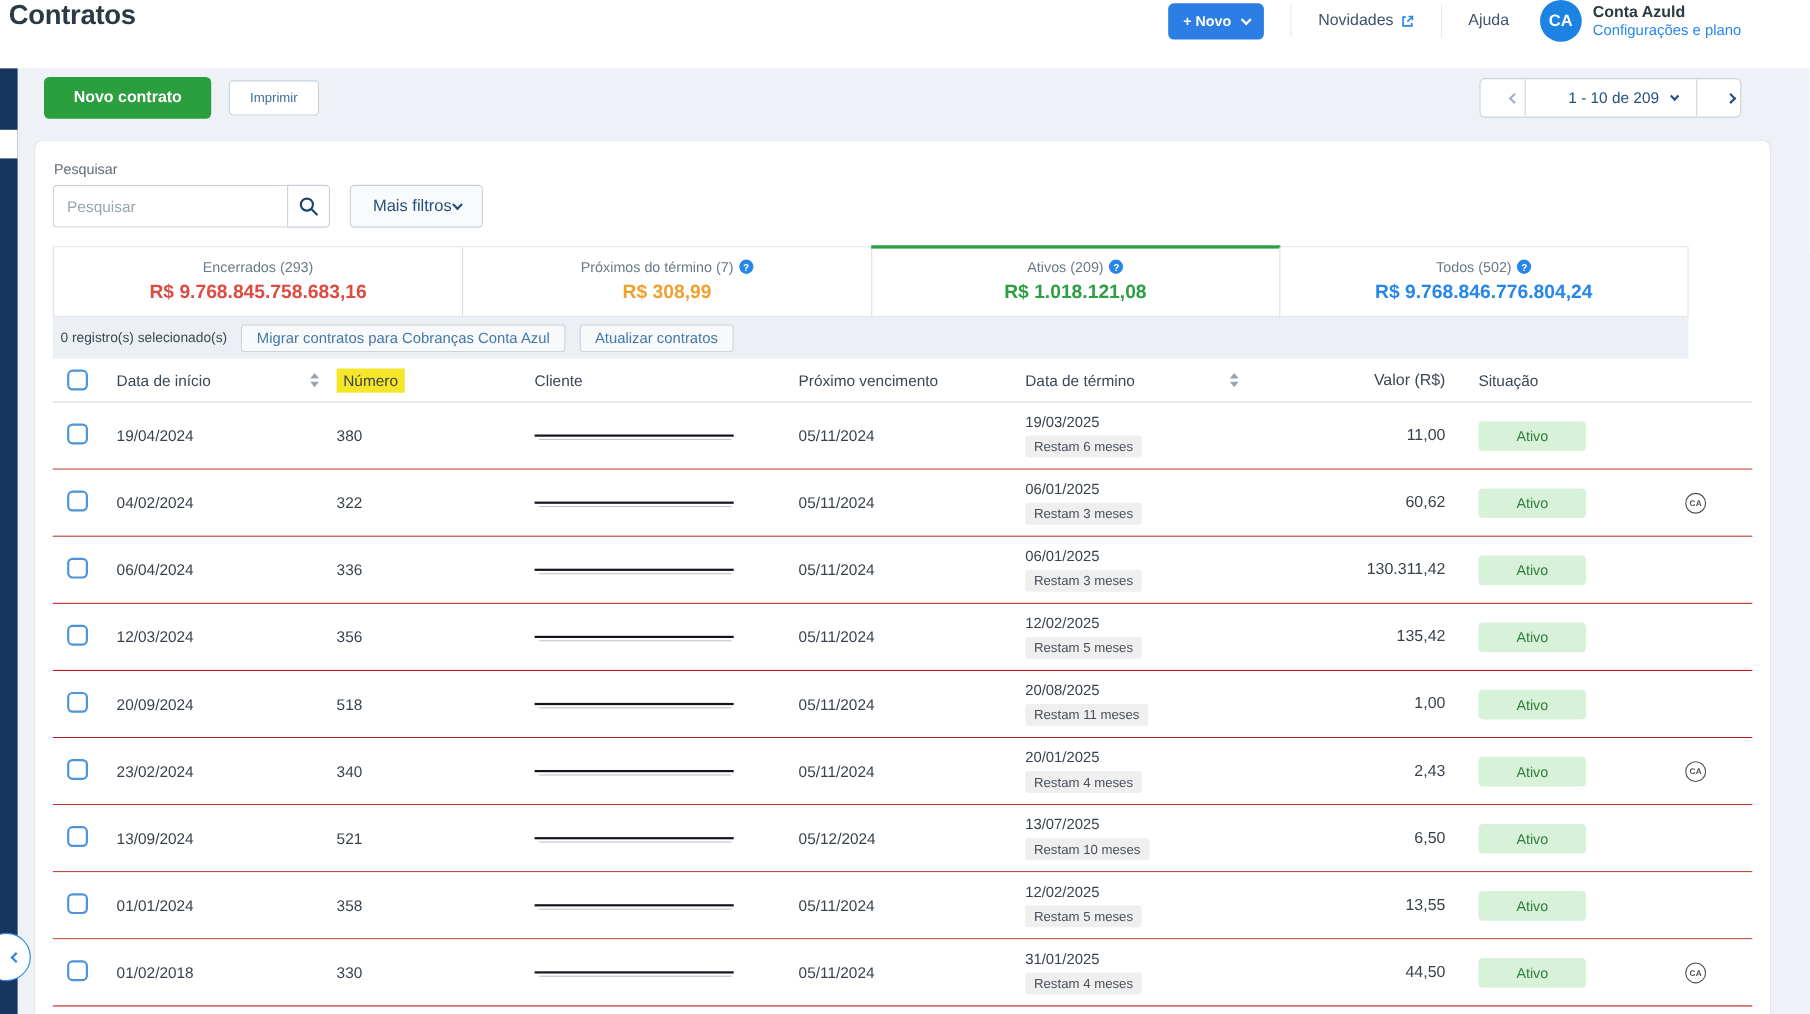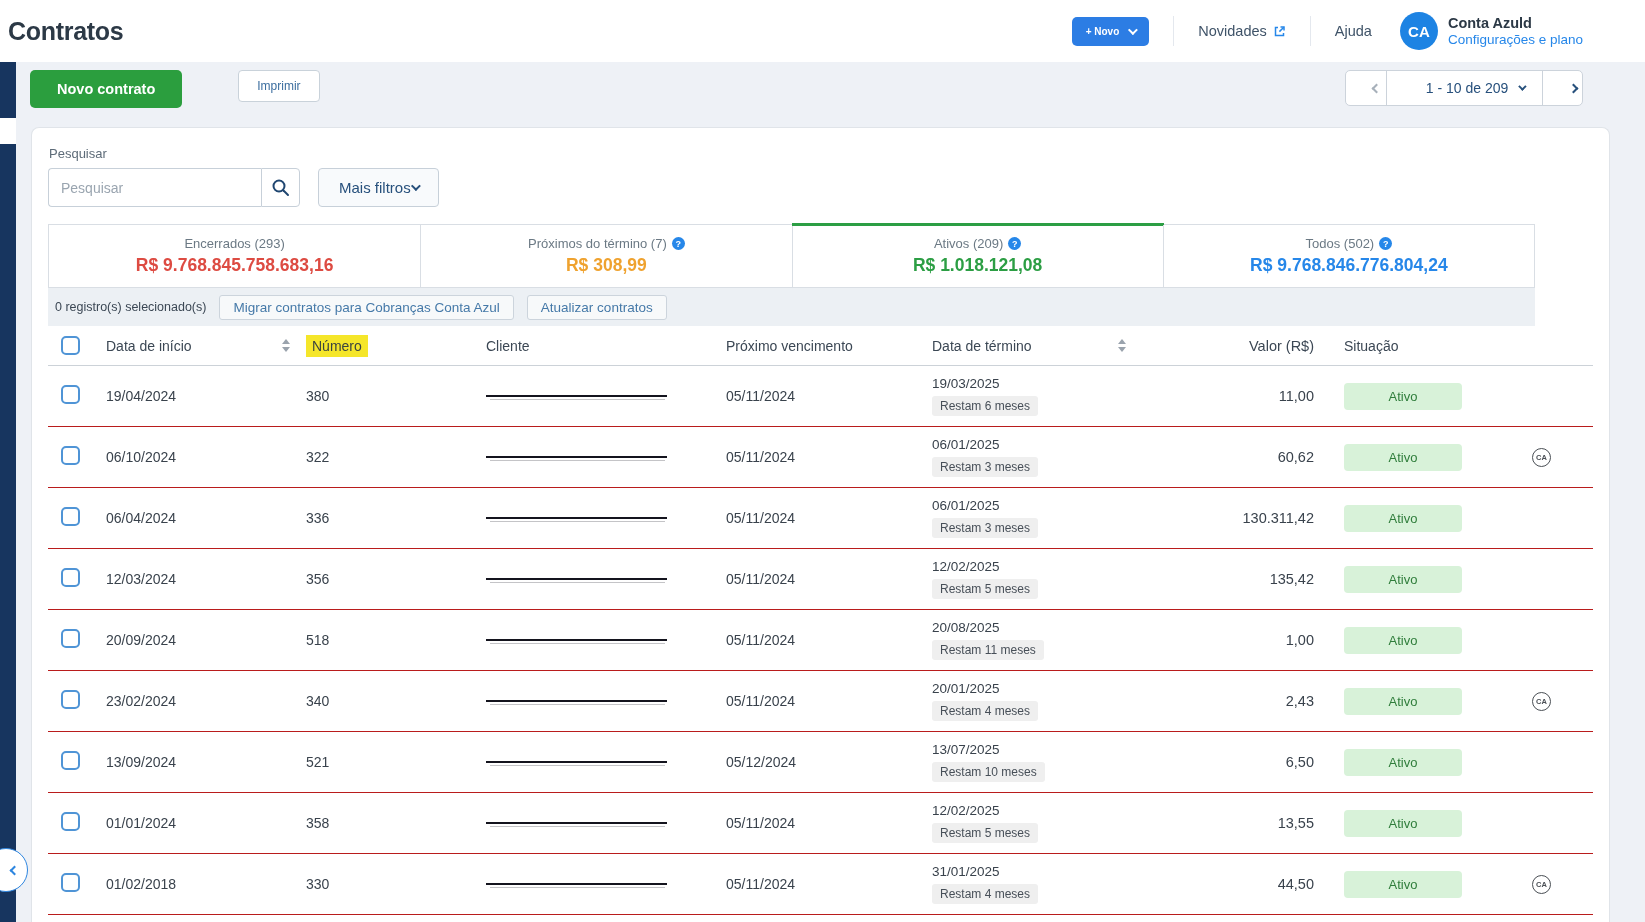--- a/index.html
+++ b/index.html
@@ -5,28 +5,28 @@
   * { margin:0; padding:0; box-sizing:border-box; }
   html,body { width:1645px; height:922px; overflow:hidden; }
   body {
     font-family:"Liberation Sans","DejaVu Sans",sans-serif;
     background:#eef1f6; color:#3a444e; position:relative;
   }
 
   
   .topbar {
     position:absolute; top:0; left:0; width:100%; height:62px;
-    background:#ffffff; display:flex; align-items:center;
+    background:#ffffff; display:flex; align-items:flex-start;
     padding:0 62px 0 8px; z-index:5;
   }
   .page-title { font-size:25px; font-weight:700; color:#2c3946; letter-spacing:-0.3px; }
   .top-right { margin-left:auto; display:flex; align-items:center; }
   .btn-novo {
     background:#2c7de4; color:#fff; border:none; border-radius:5px;
-    font-size:10px; font-weight:700; padding:9px 14px;
+    font-size:13px; font-weight:700; padding:9px 14px;
     display:flex; align-items:center; gap:9px; cursor:pointer;
     font-family:inherit;
   }
   .chev { width:7px; height:7px; border-right:2px solid currentColor; border-bottom:2px solid currentColor; display:inline-block; }
   .chev.down { transform:rotate(45deg) translateY(-2px); }
   .chev.left { transform:rotate(135deg); }
   .chev.right{ transform:rotate(-45deg); }
   .top-divider { width:1px; height:30px; background:#e4e8ee; margin:0 24px; }
   .top-link { font-size:14.5px; color:#3f5368; text-decoration:none; display:flex; align-items:center; gap:6px; cursor:pointer; }
   .ext-icon svg { display:block; }
@@ -44,21 +44,21 @@
   .rail { position:absolute; left:0; top:62px; bottom:0; width:16px; background:#17355f; z-index:4; }
   .rail-notch { position:absolute; left:0; top:56px; width:16px; height:26px; background:#ffffff; }
   .collapse-btn {
     position:absolute; left:-16px; top:848px; width:44px; height:44px;
     border-radius:50%; background:#fff; border:1.6px solid #2e86e0;
     z-index:6; display:flex; align-items:center; justify-content:center;
     padding-left:16px; cursor:pointer; color:#2e86e0;
   }
 
   
-  .toolbar { position:absolute; top:70px; left:30px; right:62px; height:38px; display:flex; align-items:flex-start; z-index:3;gap:40px; }
+  .toolbar { position:absolute; top:70px; left:40px; right:62px; height:38px; display:flex; align-items:center; z-index:3; }
   .btn-green {
     background:#2b9e3e; color:#fff; border:none; border-radius:5px;
     font-size:14.5px; font-weight:700; padding:11px 27px; cursor:pointer; font-family:inherit;
   }
   .btn-print {
     margin-left:16px; background:#fff; border:1px solid #c9d2da; border-radius:4px;
     color:#3c6e9f; font-size:12px; padding:8px 18px; cursor:pointer; font-family:inherit;
   }
   .pagination {
     margin-left:auto; display:flex; align-items:stretch; height:36px;
@@ -145,21 +145,21 @@
   .trow { min-height:61px; border-bottom:1px solid #b91c1c; font-size:14px; color:#39424c; cursor:pointer; background:#fff; }
   .redaction { width:181px; height:2px; background:#14141e; position:relative; }
   .redaction::after { content:""; position:absolute; left:4px; right:2px; top:4px; height:1px; background:rgba(20,20,30,0.25); }
   .termino-cell { display:flex; flex-direction:column; align-items:flex-start; gap:5px; padding:8px 0; }
   .termino-date { font-size:13.5px; }
   .restam {
     background:#efefef; color:#474f58; font-size:12px; border-radius:3px; padding:3px 8px;
   }
   .valor-cell { text-align:right; font-size:14.5px; }
   .status {
-    display:inline-block; width:118px; text-align:center; background:#d8f2d9; color:#2f7d3b;
+    display:inline-block; width:98px; text-align:center; background:#d8f2d9; color:#2f7d3b;
     font-size:13px; font-weight:500; border-radius:4px; padding:6px 0;
   }
   .ca-cell { display:flex; justify-content:center; }
   .ca-stamp {
     width:19px; height:19px; border:1.2px solid #4a4f55; border-radius:50%;
     color:#4a4f55; font-size:7.5px; font-weight:700; letter-spacing:0.2px;
     display:inline-flex; align-items:center; justify-content:center;
   }
 </style>
 </head>
@@ -319,21 +319,21 @@
     <div class="valor-cell">11,00</div>
     <div></div>
     <div><span class="status">Ativo</span></div>
     <div class="ca-cell">
           <span class="ca-stamp" style="visibility: hidden;">CA</span>
         </div>
   </div>
 
   <div class="grid-cols trow">
     <div class="cb-cell"><span class="checkbox"></span></div>
-    <div>06/10/2024</div>
+    <div>04/02/2024</div>
     <div>322</div>
     <div>
           <div class="redaction"></div>
         </div>
     <div>05/11/2024</div>
     <div class="termino-cell">
       <div class="termino-date">06/01/2025</div>
       <span class="restam">Restam 3 meses</span>
     </div>
     <div class="valor-cell">60,62</div>

